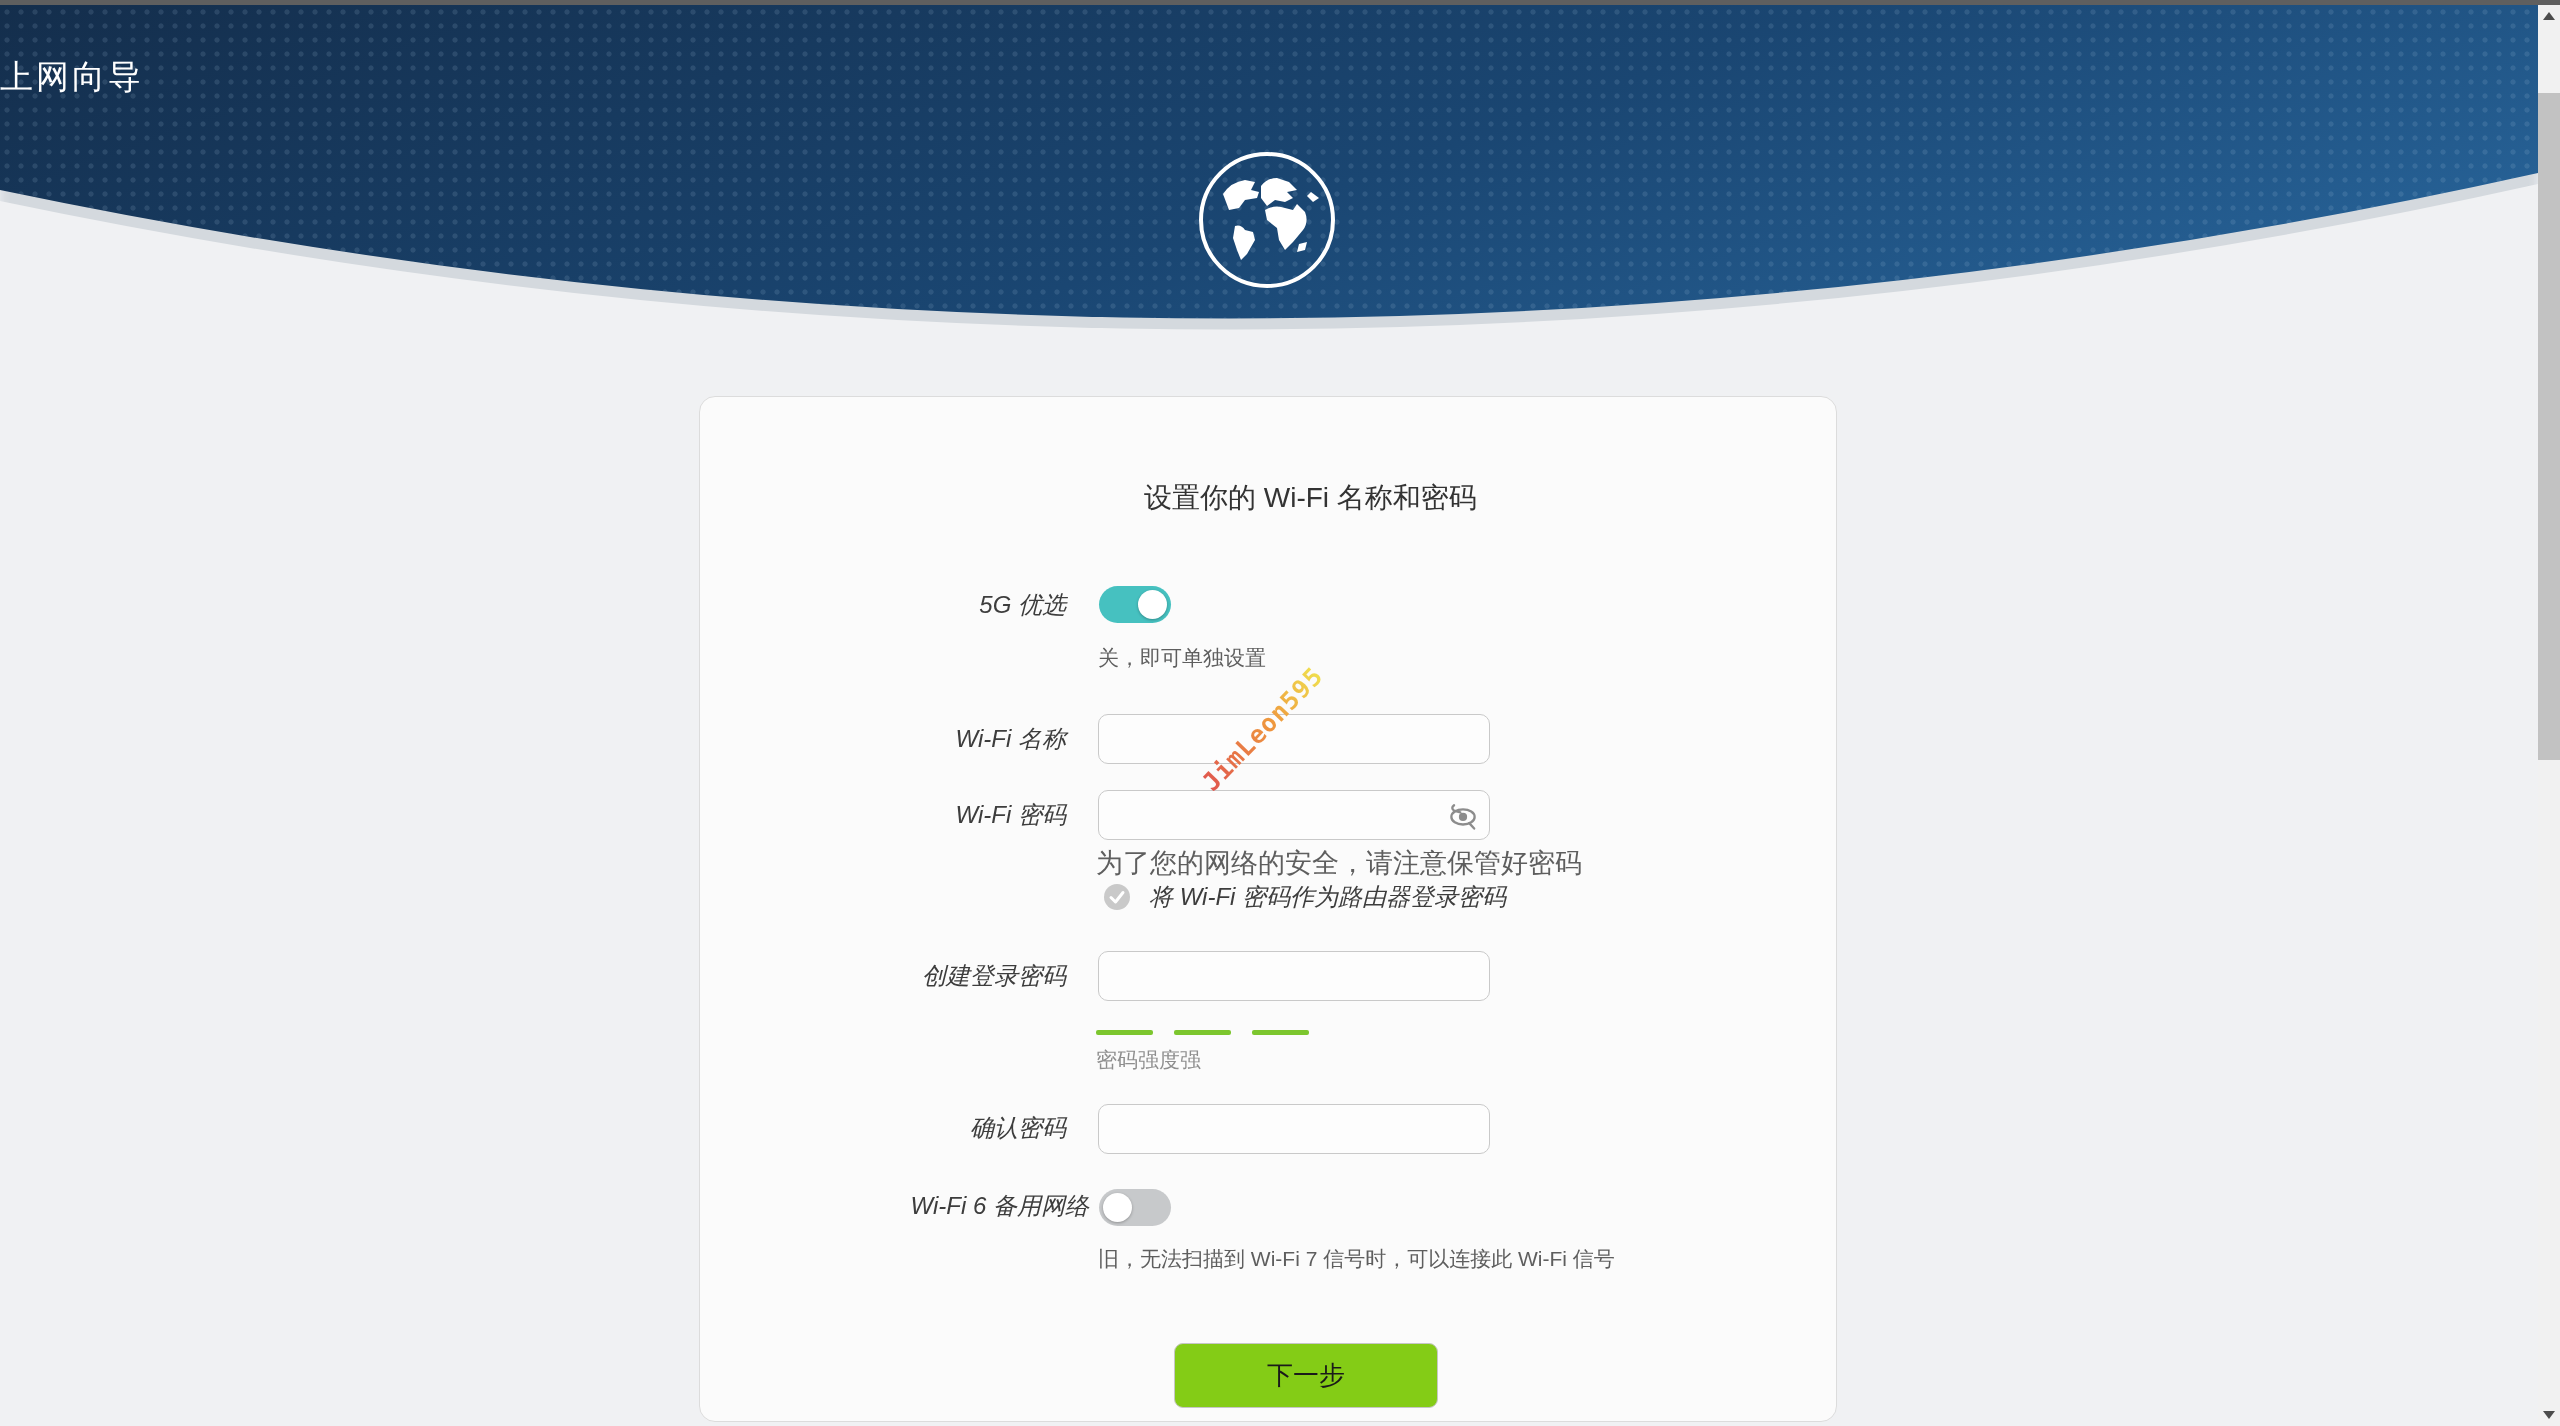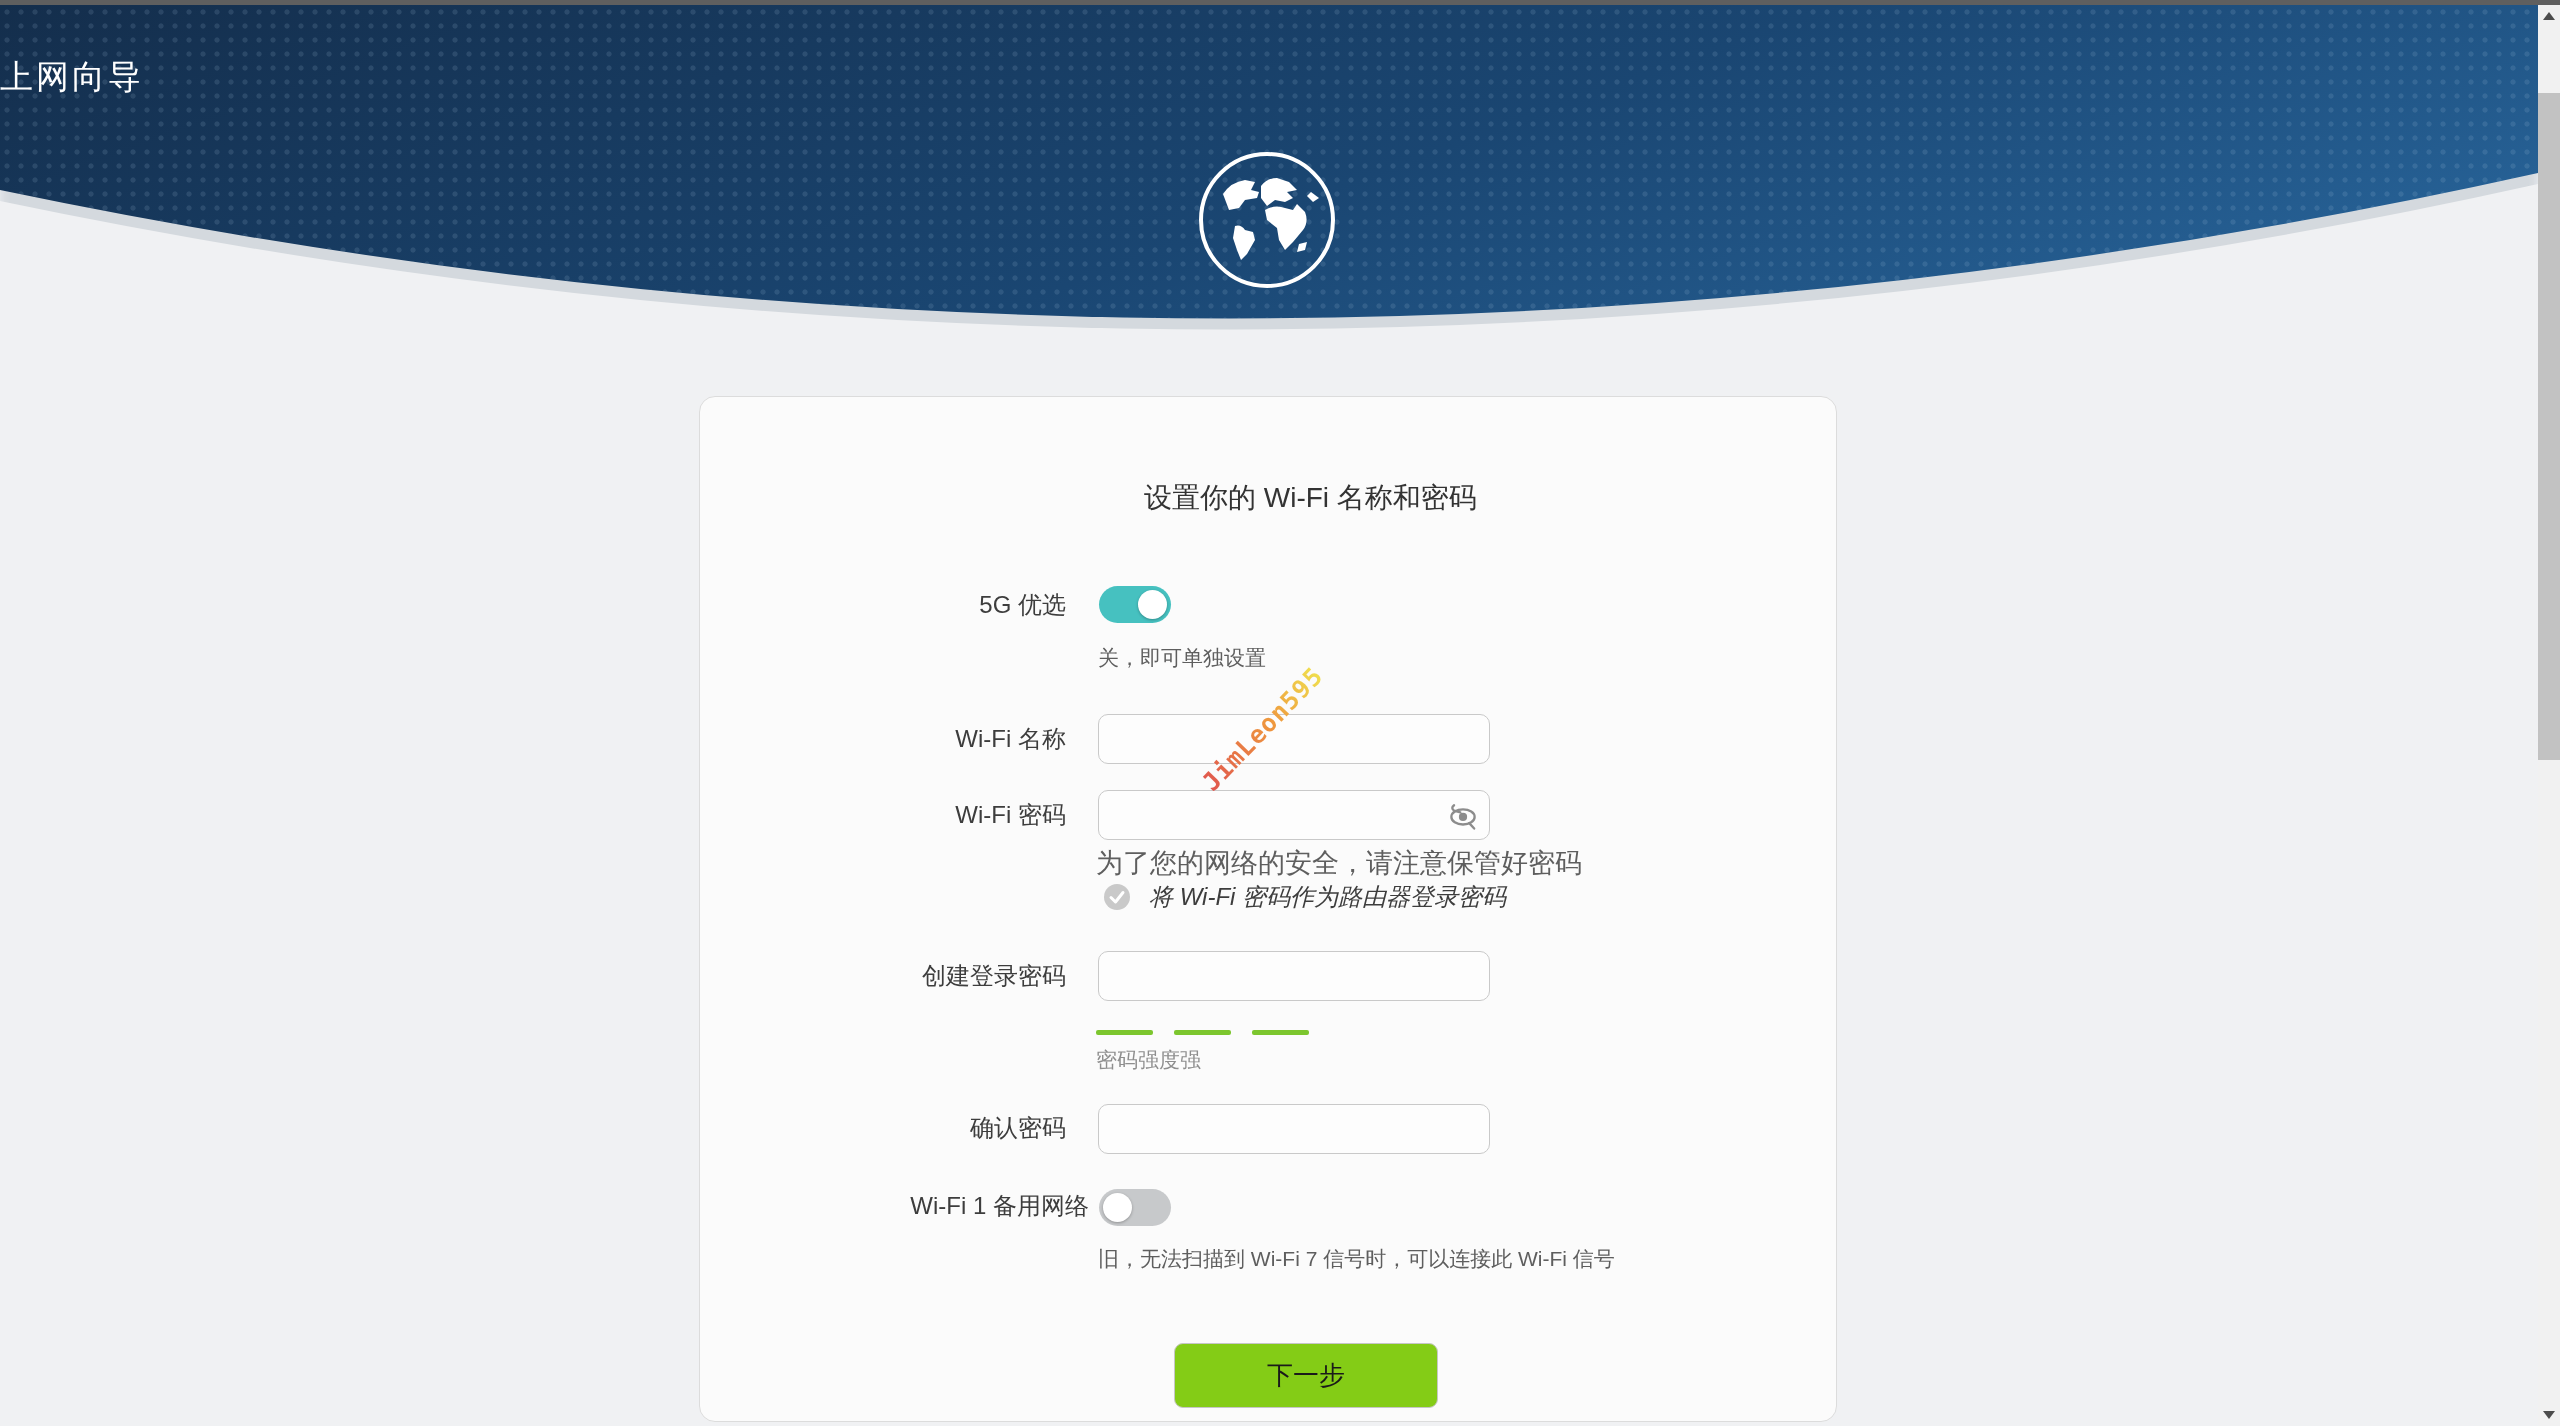--- a/index.html
+++ b/index.html
@@ -36,21 +36,21 @@
 
   
   .card{
     position:absolute; left:699px; top:396px; width:1138px; height:1026px;
     background:#fbfbfb; border:1px solid #dcdcdc; border-radius:16px;
   }
   .card-title{ position:absolute; left:444px; top:82px; font-size:28px; color:#333; white-space:nowrap; }
 
   .label{
     position:absolute; left:0; width:366px; text-align:right;
-    font-size:24px; line-height:28px; color:#3d3d3d; white-space:nowrap;
+    font-size:24px; line-height:28px; color:#3d3d3d; white-space:nowrap;font-style:italic;
   }
   .label.wide{ width:389px; }
 
   .field{
     position:absolute; left:398px; width:392px; height:50px;
     background:#fdfdfd; border:1.5px solid #c9c9c9; border-radius:10px;
     font-size:24px; color:#333; padding:0 14px; outline:none;
   }
   .pw-wrap{ position:absolute; left:398px; width:392px; height:50px; }
   .pw-wrap .field{ left:0; top:0; width:392px; }
@@ -187,21 +187,21 @@
   <div class="bars" id="strength-bars">
       <div class="bar" style="left: 0px;"></div>
       <div class="bar" style="left: 78px;"></div>
       <div class="bar" style="left: 156px;"></div>
     </div>
   <div class="strength">密码强度强</div>
 
   <div class="label r-confirm-label">确认密码</div>
   <input class="field r-confirm-field" type="text" value="" style="">
 
-  <div class="label wide r-wifi5-label">Wi-Fi 1 备用网络</div>
+  <div class="label wide r-wifi5-label">Wi-Fi 6 备用网络</div>
   <div class="toggle off r-wifi5-toggle">
     <div class="knob"></div>
   </div>
   <div class="desc r-wifi5-desc">
     <div>旧，无法扫描到 Wi-Fi 7 信号时，可以连接此 Wi-Fi 信号</div>
   </div>
 
   <button class="next-btn">下一步</button>
 </div>
 

